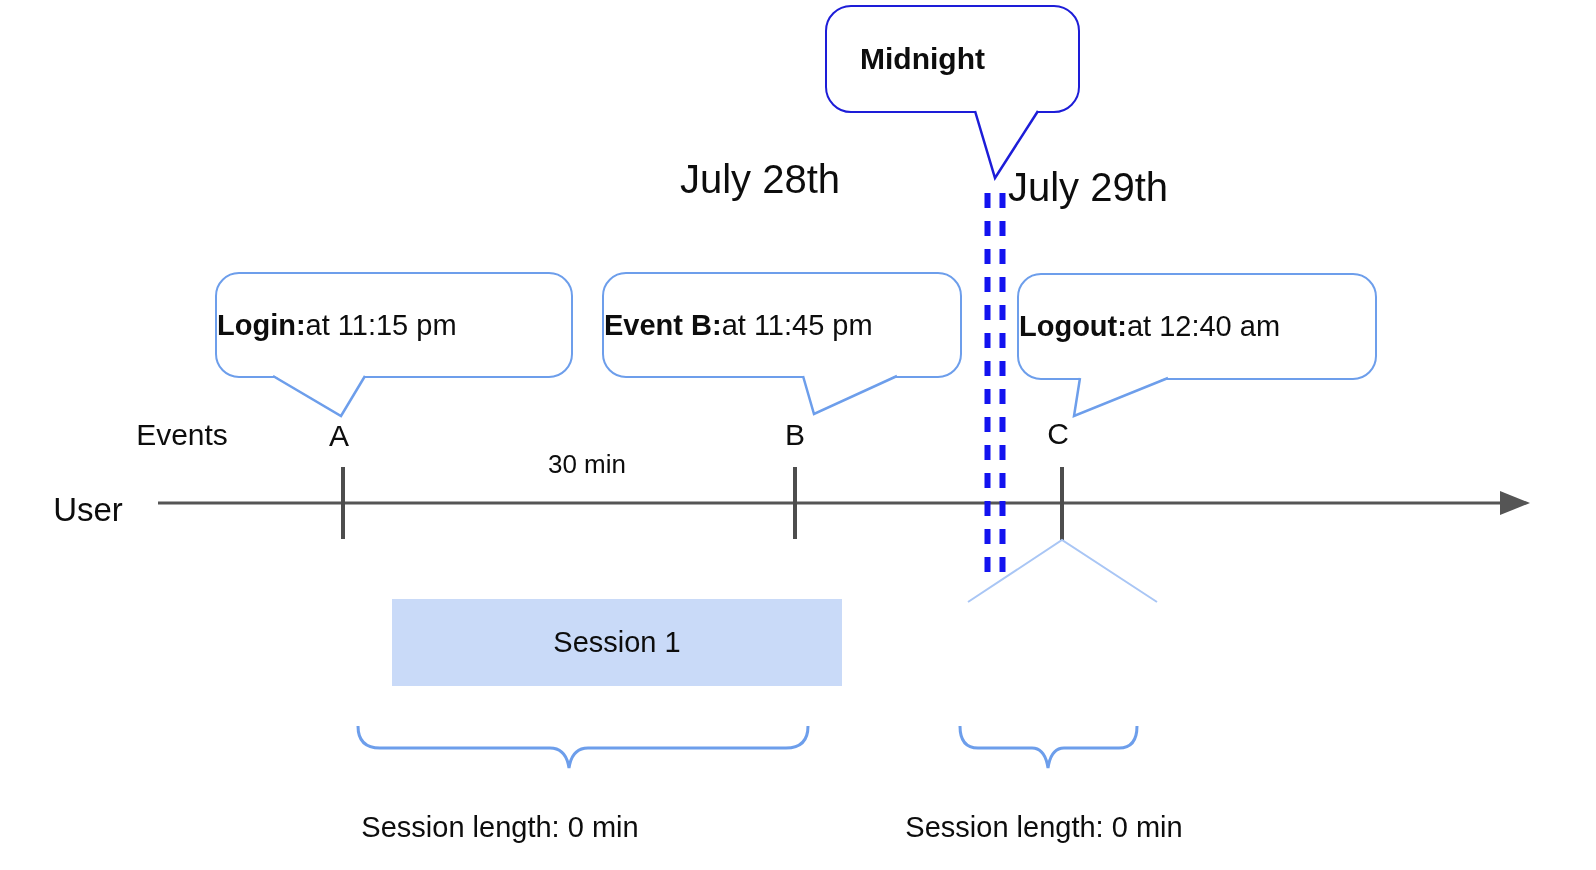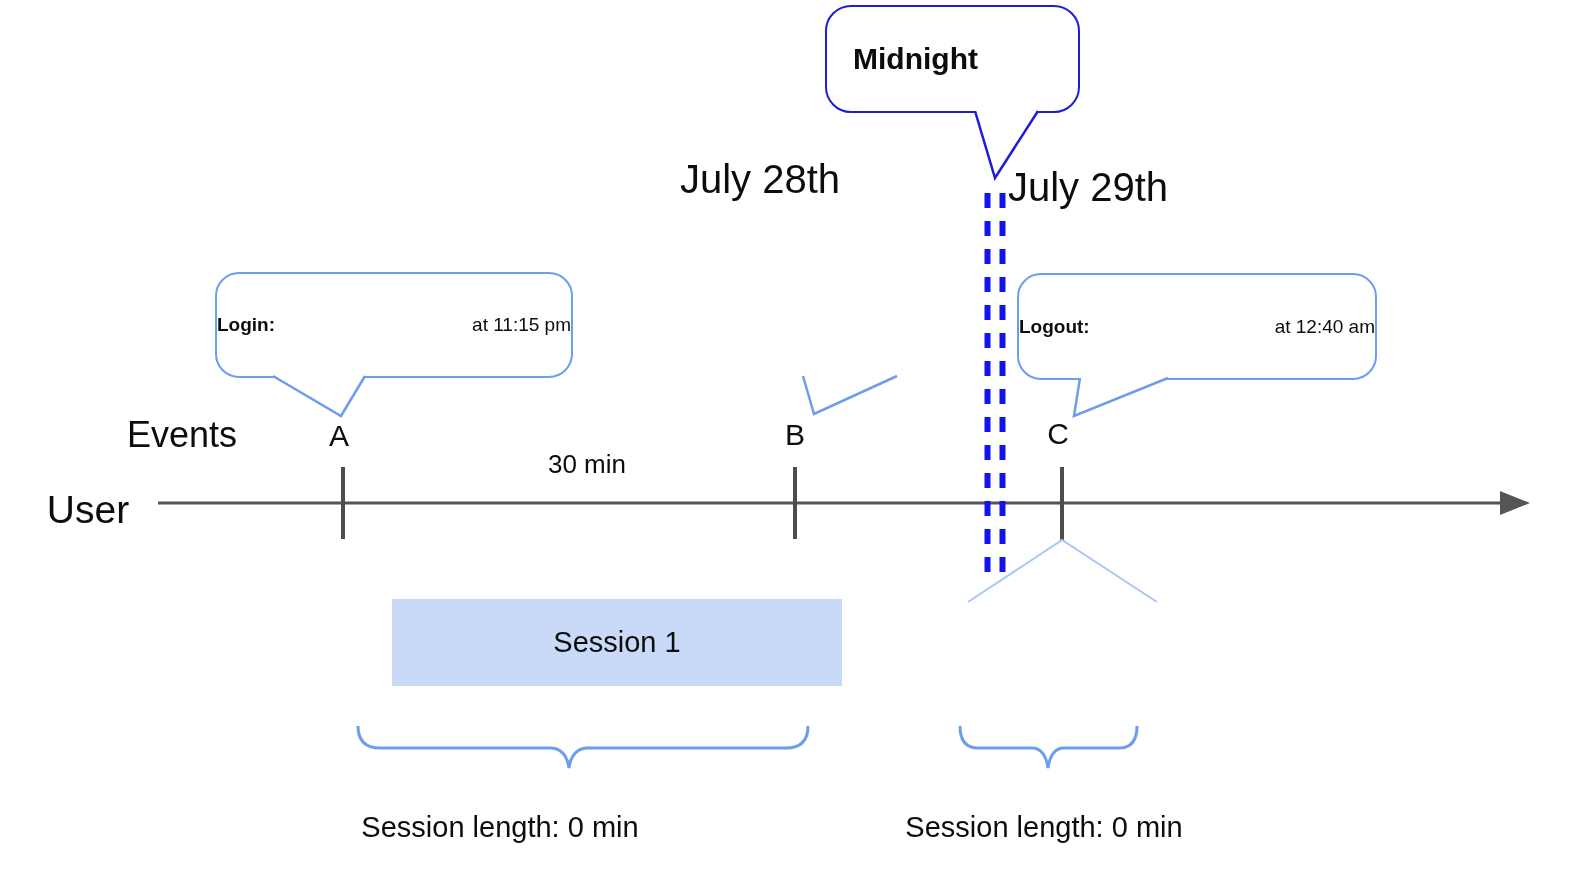--- a/index.html
+++ b/index.html
@@ -16,40 +16,40 @@
   .centered { transform: translate(-50%, -50%); white-space: nowrap; }
 
   
   .bubble {
     position: absolute;
     background: #ffffff;
     border: 2.5px solid #6d9eeb;
     border-radius: 24px;
     display: flex;
     align-items: center;
-    justify-content: space-between;
-    font-size: 19px;
+    justify-content: flex-start;
+    font-size: 29px;
     white-space: nowrap;
     box-sizing: border-box;
   }
   .bubble .b { font-weight: bold; }
   .bubble-midnight {
     border: 2.5px solid #1d1dd8;
     border-radius: 26px;
     justify-content: flex-start;
-    padding-left: 26px;
+    padding-left: 33px;
     font-weight: bold;
     font-size: 30px;
   }
 
   
   .lbl { position: absolute; white-space: nowrap; }
   .date-lbl   { font-size: 40px; }
-  .axis-lbl   { font-size: 36px; }
-  .user-lbl   { font-size: 39px; }
+  .axis-lbl   { font-size: 30px; }
+  .user-lbl   { font-size: 33px; }
   .tick-lbl   { font-size: 30px; }
   .interval-lbl { font-size: 26px; }
   .sesslen-lbl  { font-size: 29px; }
 
   
   .session-box {
     position: absolute;
     background: #c9daf8;
     display: flex;
     align-items: center;
@@ -69,20 +69,24 @@
   <div class="bubble bubble-midnight abs" style="left:825px; top:5px; width:255px; height:108px;">
     <span>Midnight</span>
   </div>
 
   <div class="lbl date-lbl centered" style="left:760px; top:179px;">July 28th</div>
   <div class="lbl date-lbl centered" style="left:1088px; top:179px;margin-top:8px;">July 29th</div>
 
   <div class="bubble abs" style="left:215px; top:272px; width:358px; height:106px;">
     <span class="b">Login:</span>
       <span> at 11:15 pm</span>
+  </div>
+  <div class="bubble abs" style="left:602px; top:272px; width:360px; height:106px;">
+    <span class="b">Event B:</span>
+      <span> at 11:45 pm</span>
   </div>
   <div class="bubble abs" style="left:1017px; top:273px; width:360px; height:107px;">
     <span class="b">Logout:</span>
       <span> at 12:40 am</span>
   </div>
 
   <div class="lbl axis-lbl centered" style="left:182px; top:435px;">Events</div>
   <div class="lbl user-lbl centered" style="left:88px; top:510px;">User</div>
   <div class="lbl interval-lbl centered" style="left:587px; top:464px;">30 min</div>
 

